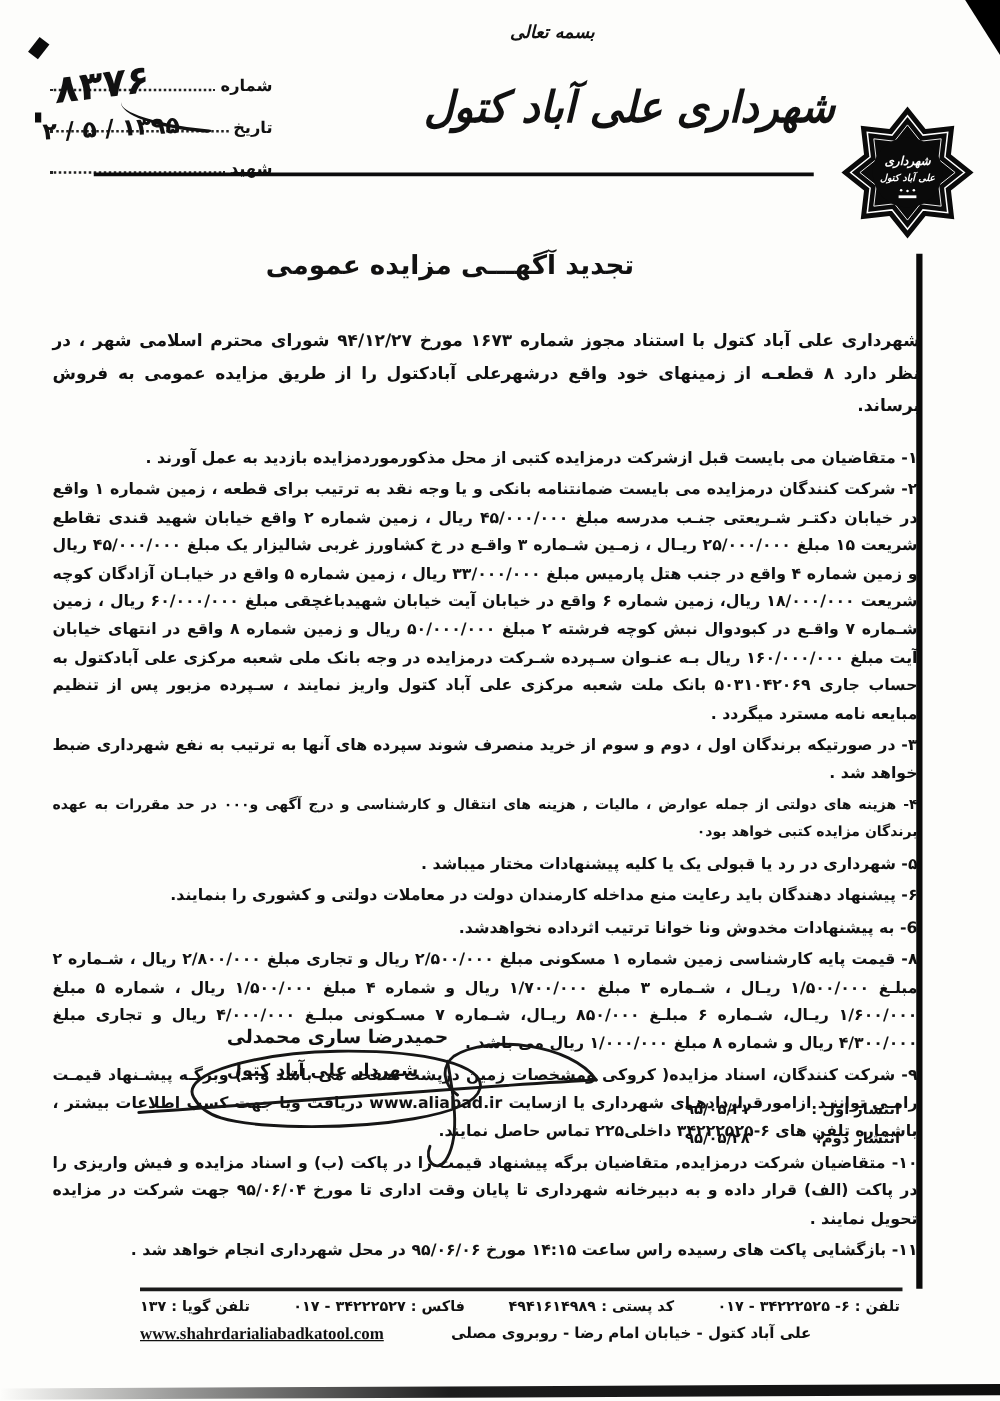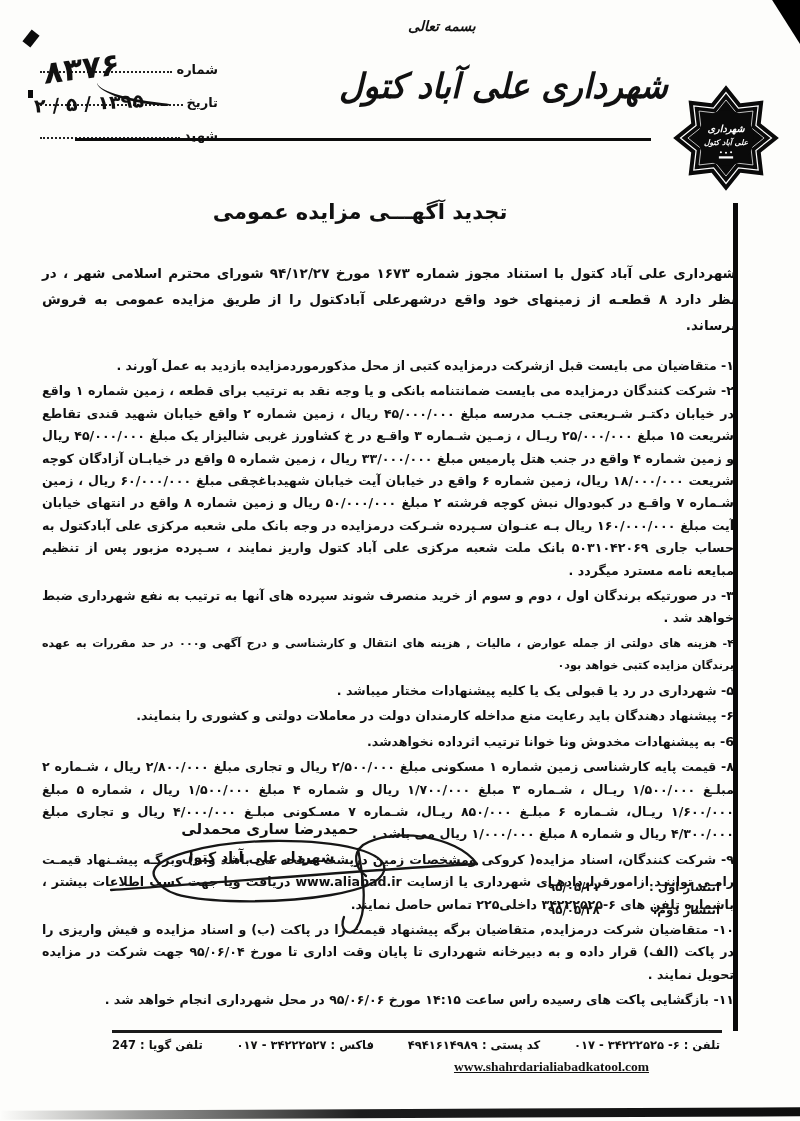--- a/index.html
+++ b/index.html
@@ -134,19 +134,20 @@
       <span>انتشار دوم:</span>
       <span>۹۵/۰۵/۲۸</span>
     </div>
   </div>
 
   <div class="abs footrule"></div>
   <div class="abs f1">
     <span>تلفن : ۶- ۳۴۲۲۲۵۲۵ - ۰۱۷</span>
     <span>کد پستی : ۴۹۴۱۶۱۴۹۸۹</span>
     <span>فاکس : ۳۴۲۲۲۵۲۷ - ۰۱۷</span>
-    <span>تلفن گویا : 247</span>
+    <span>تلفن گویا : ۱۳۷</span>
   </div>
   <div class="abs f2">
+    <span>علی آباد کتول - خیابان امام رضا - روبروی مصلی</span>
     <span class="website">www.shahrdarialiabadkatool.com</span>
   </div>
 
 </div>
 
 </body></html>

